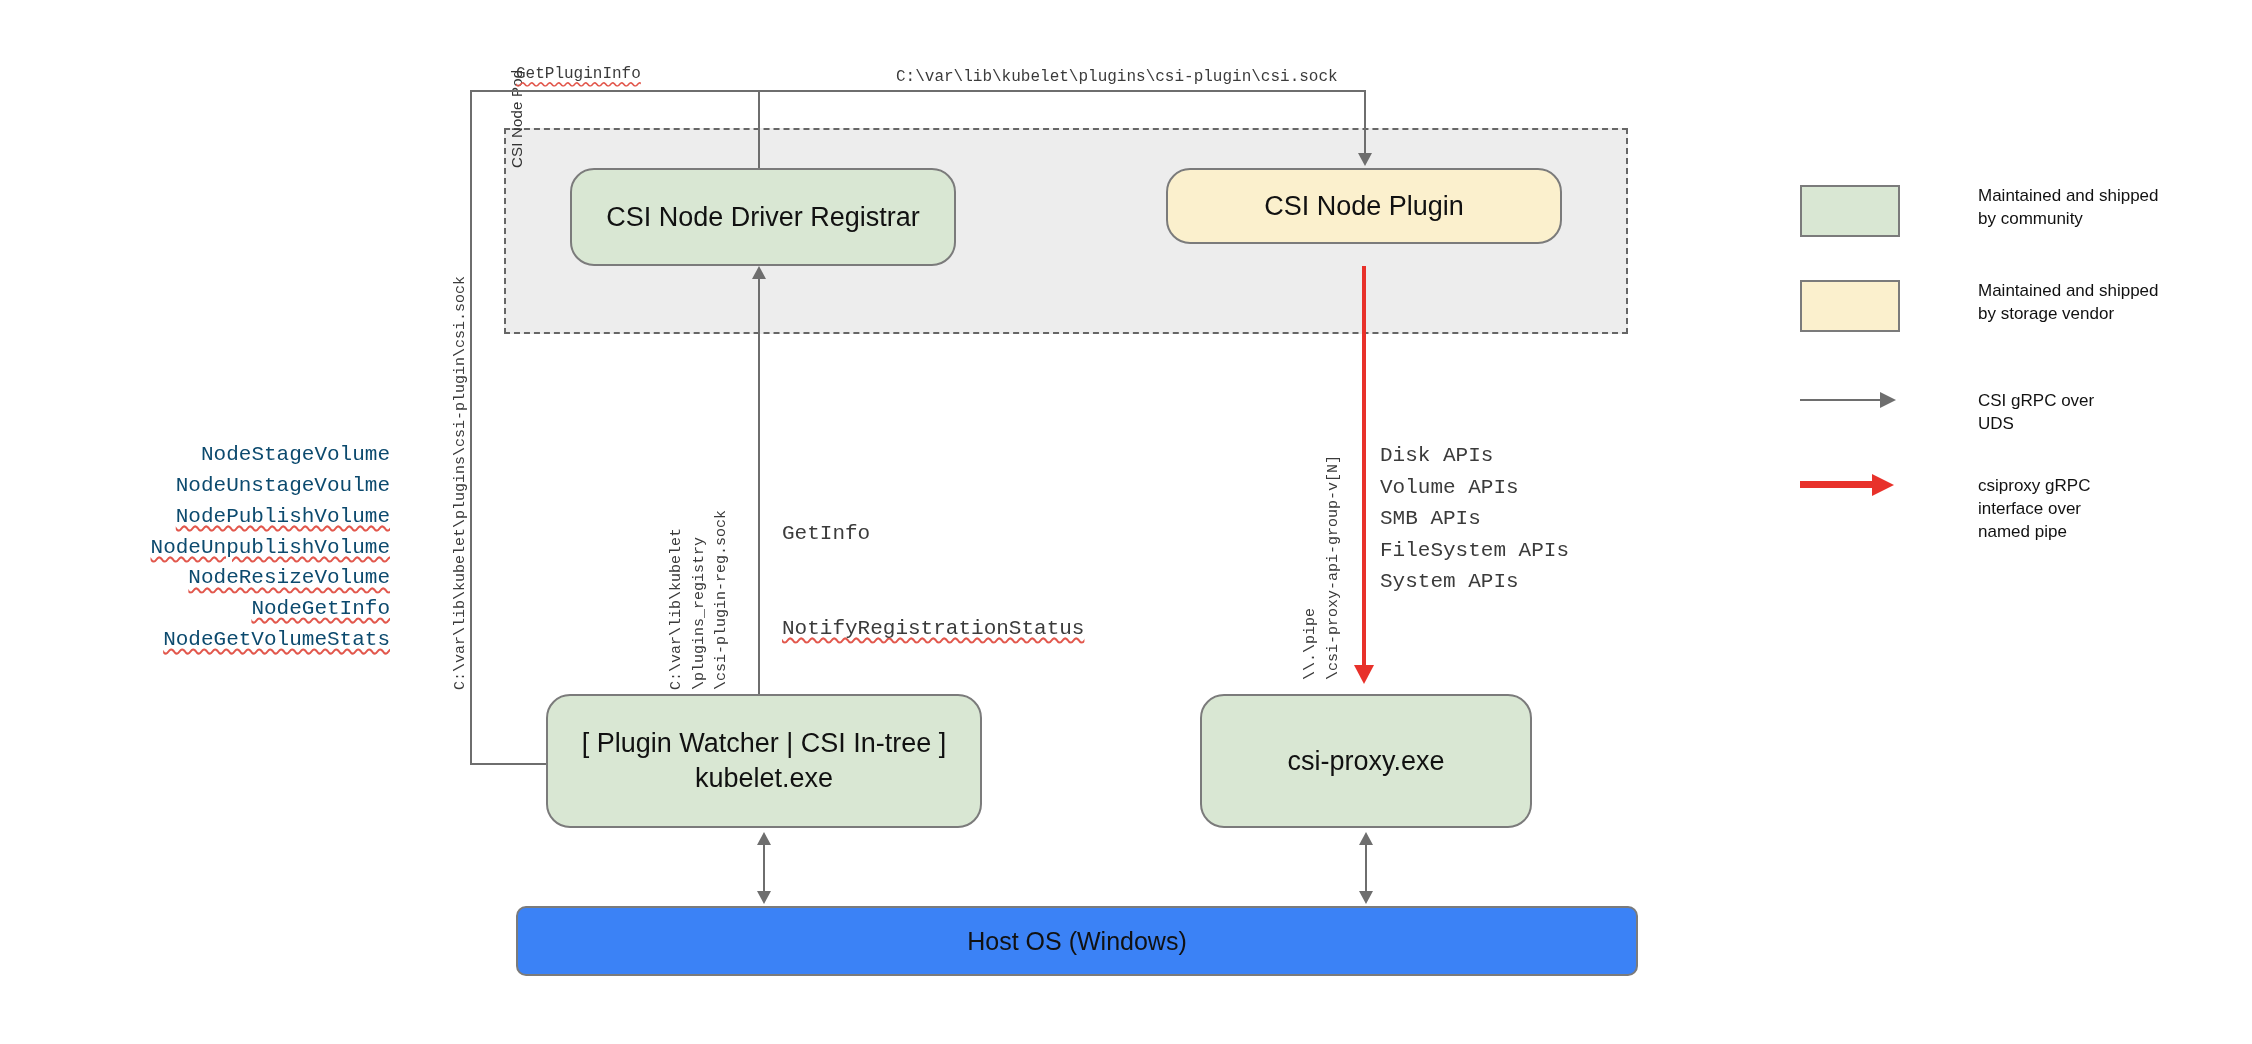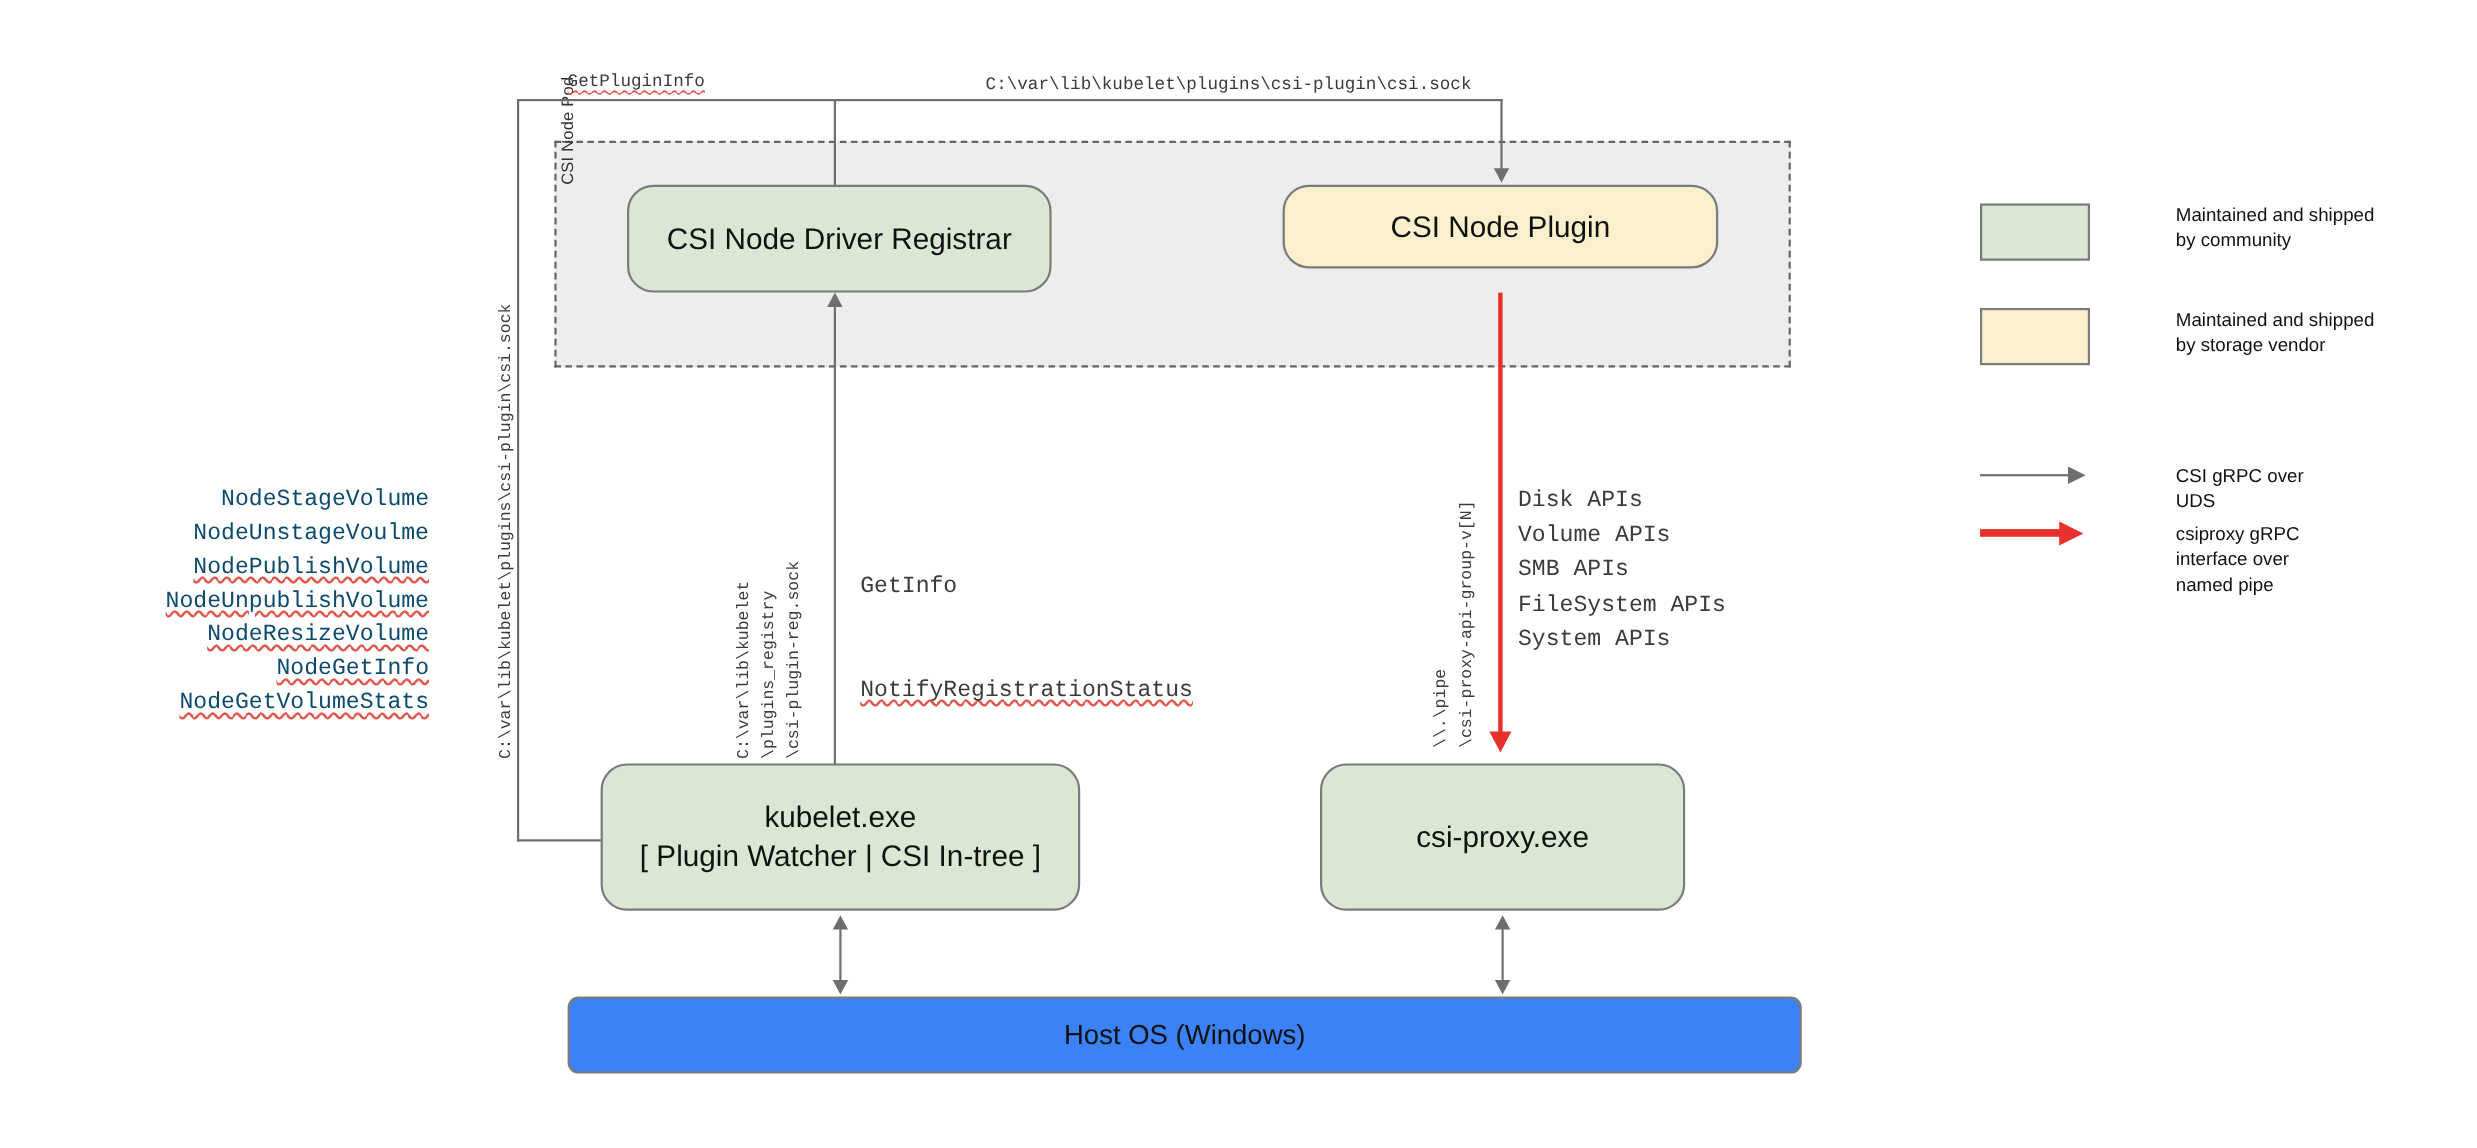--- a/index.html
+++ b/index.html
@@ -124,22 +124,22 @@
 <div class="abs arrow-down" style="left:1359px;top:891px;"></div>
 
 <div class="abs node-box green" id="csi-node-driver-registrar">
   <span>CSI Node Driver Registrar</span>
 </div>
 <div class="abs node-box yellow" id="csi-node-plugin">
   <span>CSI Node Plugin</span>
 </div>
 <div class="abs node-box green" id="kubelet-exe">
   <div>
+    <div>[ Plugin Watcher | CSI In-tree ]</div>
     <div>kubelet.exe</div>
-    <div>[ Plugin Watcher | CSI In-tree ]</div>
   </div>
 </div>
 <div class="abs node-box green" id="csi-proxy-exe">
   <span>csi-proxy.exe</span>
 </div>
 <div class="abs node-box blue" id="host-os">
   <span>Host OS (Windows)</span>
 </div>
 
 <div class="abs code-lbl squig" id="get-plugin-info">GetPluginInfo</div>
@@ -179,21 +179,21 @@
     <div class="legend-row" style="top: 0px; left: 0px;">
       <div class="legend-swatch" style="background: rgb(217, 231, 211);"></div>
       <div class="legend-text">Maintained and shipped
 by community</div>
     </div>
     <div class="legend-row" style="top: 95px; left: 0px;">
       <div class="legend-swatch" style="background: rgb(251, 240, 205);"></div>
       <div class="legend-text">Maintained and shipped
 by storage vendor</div>
     </div>
-    <div class="legend-row" style="top: 205px; left: 0px; margin-top: 32px;">
+    <div class="legend-row" style="top: 205px; left: 0px;">
       <div class="legend-arrow-wrap">
         <div class="la-line-thin"></div>
         <div class="la-head-thin"></div>
       </div>
       <div class="legend-text">CSI gRPC over
 UDS</div>
     </div>
     <div class="legend-row" style="top: 290px; left: 0px;">
       <div class="legend-arrow-wrap">
         <div class="la-line-red"></div>

